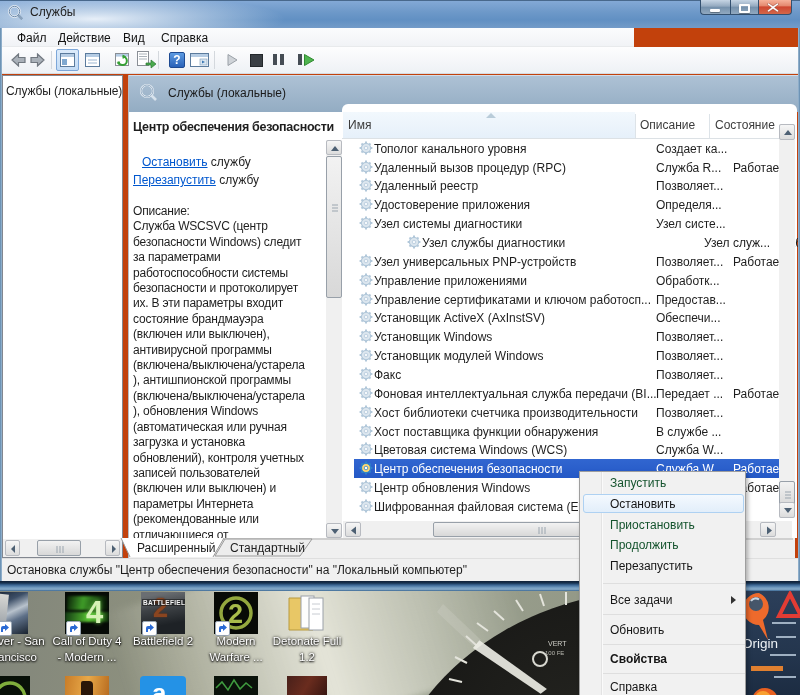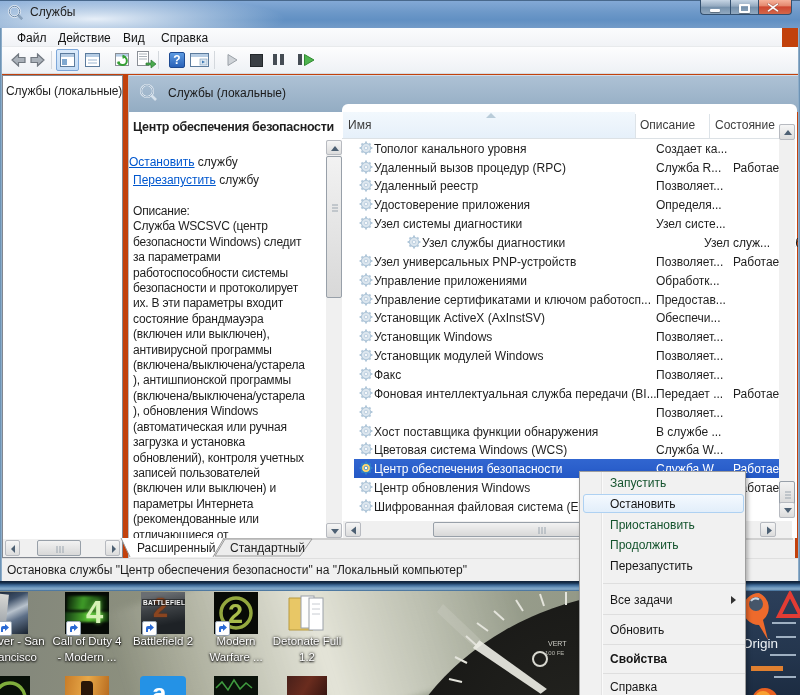--- a/index.html
+++ b/index.html
@@ -25,21 +25,21 @@
   #title-text{left:30px;top:5px;font-size:12px;color:#222;}
   
   #caps{left:700px;top:0;width:92px;height:15px;}
   .cap{height:15px;float:left;box-sizing:border-box;border:1px solid #33506f;border-top:none;
        background:linear-gradient(180deg,#c6d5e4 0%,#93a9bf 45%,#7490ab 50%,#91a9c0 100%);}
   #cap-min{width:30px;border-radius:0 0 0 4px;border-right:none;}
   #cap-max{width:29px;}
   #cap-close{width:33px;border-radius:0 0 4px 0;border-left:none;
        background:linear-gradient(180deg,#f6b29a 0%,#e58a70 40%,#cf4730 50%,#d2674a 100%);}
   
-  #menubar{left:2px;top:28px;width:780px;height:19px;background:linear-gradient(#fbfcfd,#f1f3f6);
+  #menubar{left:2px;top:28px;width:632px;height:19px;background:linear-gradient(#fbfcfd,#f1f3f6);
      border-bottom:1px solid #e8eaec;box-sizing:border-box;}
   .mitem{position:absolute;top:3px;font-size:12px;color:#111;}
   
   #toolbar{left:2px;top:47px;width:796px;height:27px;
      background:linear-gradient(#fdfdfe,#eef1f5);border-bottom:1px solid #d7dbe0;box-sizing:border-box;}
   .tsep{position:absolute;top:4px;width:1px;height:18px;background:#d4d8dd;}
   
   #tree{left:2px;top:75px;width:121px;height:483px;background:#fff;border:1px solid #828790;box-sizing:border-box;}
   
   #band{left:129px;top:75px;width:669px;height:37px;
@@ -288,21 +288,21 @@
   <div class="abs" id="band">
     <svg class="abs" style="left:10px;top:8px" width="19" height="19" viewBox="0 0 19 19">
       <circle cx="8" cy="8" r="6" fill="none" stroke="#eef3f8" stroke-width="2.2"></circle>
       <circle cx="8" cy="8" r="6" fill="none" stroke="#7b98b4" stroke-width=".8"></circle>
       <path d="M12.5 12.5 L17 17" stroke="#d7e2ec" stroke-width="2.6"></path>
     </svg>
     <div class="abs" style="left:39px;top:11px;font-size:12px;color:#1a1a1a;">Службы (локальные)</div>
   </div>
   <div class="abs" id="midpane">
     <div class="abs" style="left:4px;top:8px;width:200px;font-weight:bold;font-size:12.5px;letter-spacing:-0.3px;white-space:nowrap;">Центр обеспечения безопасности</div>
-    <div class="abs" style="left:0;top:43px;white-space:nowrap;"><span class="hl">Остановить</span> службу</div>
+    <div class="abs" style="left:13px;top:43px;white-space:nowrap;"><span class="hl">Остановить</span> службу</div>
     <div class="abs" style="left:4px;top:61px;white-space:nowrap;"><span class="hl">Перезапустить</span> службу</div>
     <div class="abs" style="left:4px;top:92px;width:192px;line-height:15.4px;font-size:12px;letter-spacing:-0.2px;">Описание:<br>Служба WSCSVC (центр<br>безопасности Windows) следит<br>за параметрами<br>работоспособности системы<br>безопасности и протоколирует<br>их. В эти параметры входит<br>состояние брандмауэра<br>(включен или выключен),<br>антивирусной программы<br>(включена/выключена/устарела<br>), антишпионской программы<br>(включена/выключена/устарела<br>), обновления Windows<br>(автоматическая или ручная<br>загрузка и установка<br>обновлений), контроля учетных<br>записей пользователей<br>(включен или выключен) и<br>параметры Интернета<br>(рекомендованные или<br>отличающиеся от</div>
 
     <div class="abs sb" style="left:197px;top:28px;width:16px;height:398px;"></div>
     <div class="abs sb-btn" style="left:197px;top:28px;width:16px;height:15px;"><svg width="16" height="15" viewBox="0 0 16 15">
           <path d="M8 5 L12 10 L4 10 Z" fill="#4d6073"></path>
         </svg></div>
     <div class="abs sb-thumb" style="left:197px;top:44px;width:16px;height:142px;"><svg width="16" height="142" viewBox="0 0 16 142">
           <g stroke="#9aa5af">
             <line x1="5" y1="48" x2="11" y2="48"></line>
@@ -458,20 +458,21 @@
             <use href="#gear"></use>
           </svg>
           <div class="rname">Фоновая интеллектуальная служба передачи (BI...</div>
           <div class="rdesc">Передает ...</div>
           <div class="rstat">Работает</div>
         </div>
     <div class="row" style="top:298.6px;">
           <svg class="abs" style="left:5px;top:2px" width="14" height="14" viewBox="0 0 14 14">
             <use href="#gear"></use>
           </svg>
+          <div class="rname">Хост библиотеки счетчика производительности</div>
           <div class="rdesc">Позволяет...</div>
         </div>
     <div class="row" style="top:317.5px;">
           <svg class="abs" style="left:5px;top:2px" width="14" height="14" viewBox="0 0 14 14">
             <use href="#gear"></use>
           </svg>
           <div class="rname">Хост поставщика функции обнаружения</div>
           <div class="rdesc">В службе ...</div>
         </div>
     <div class="row" style="top:336.4px;">

